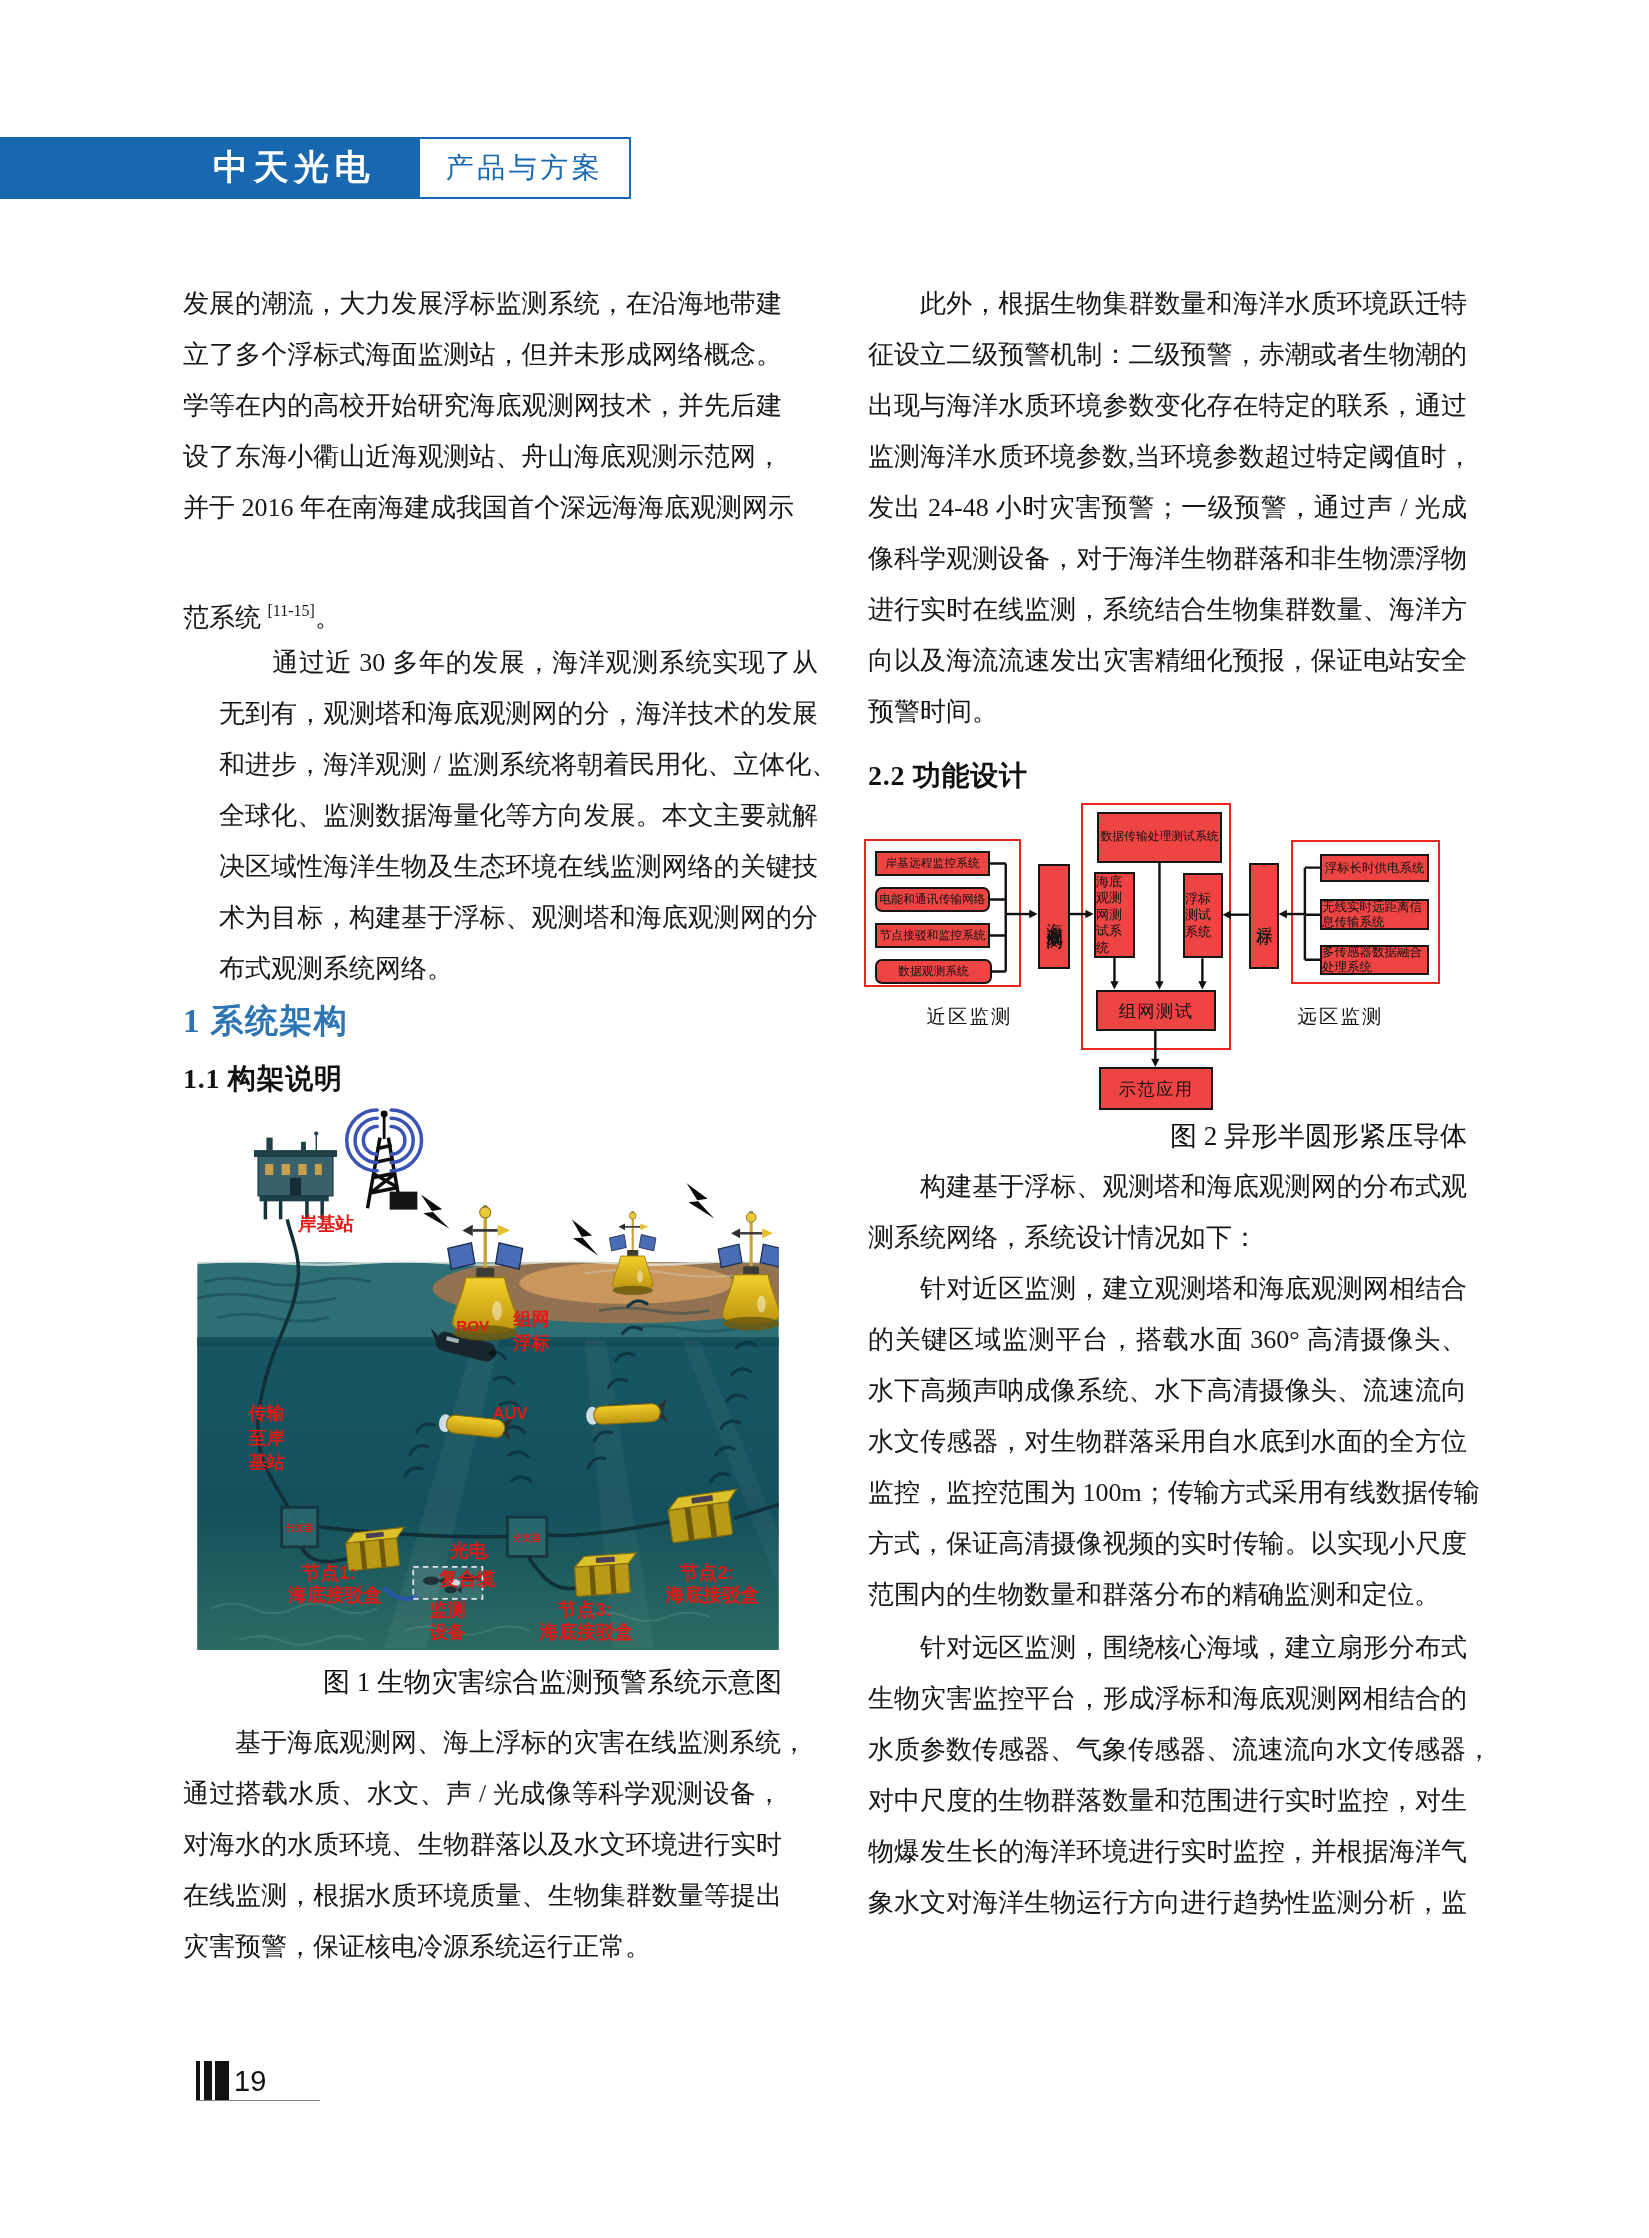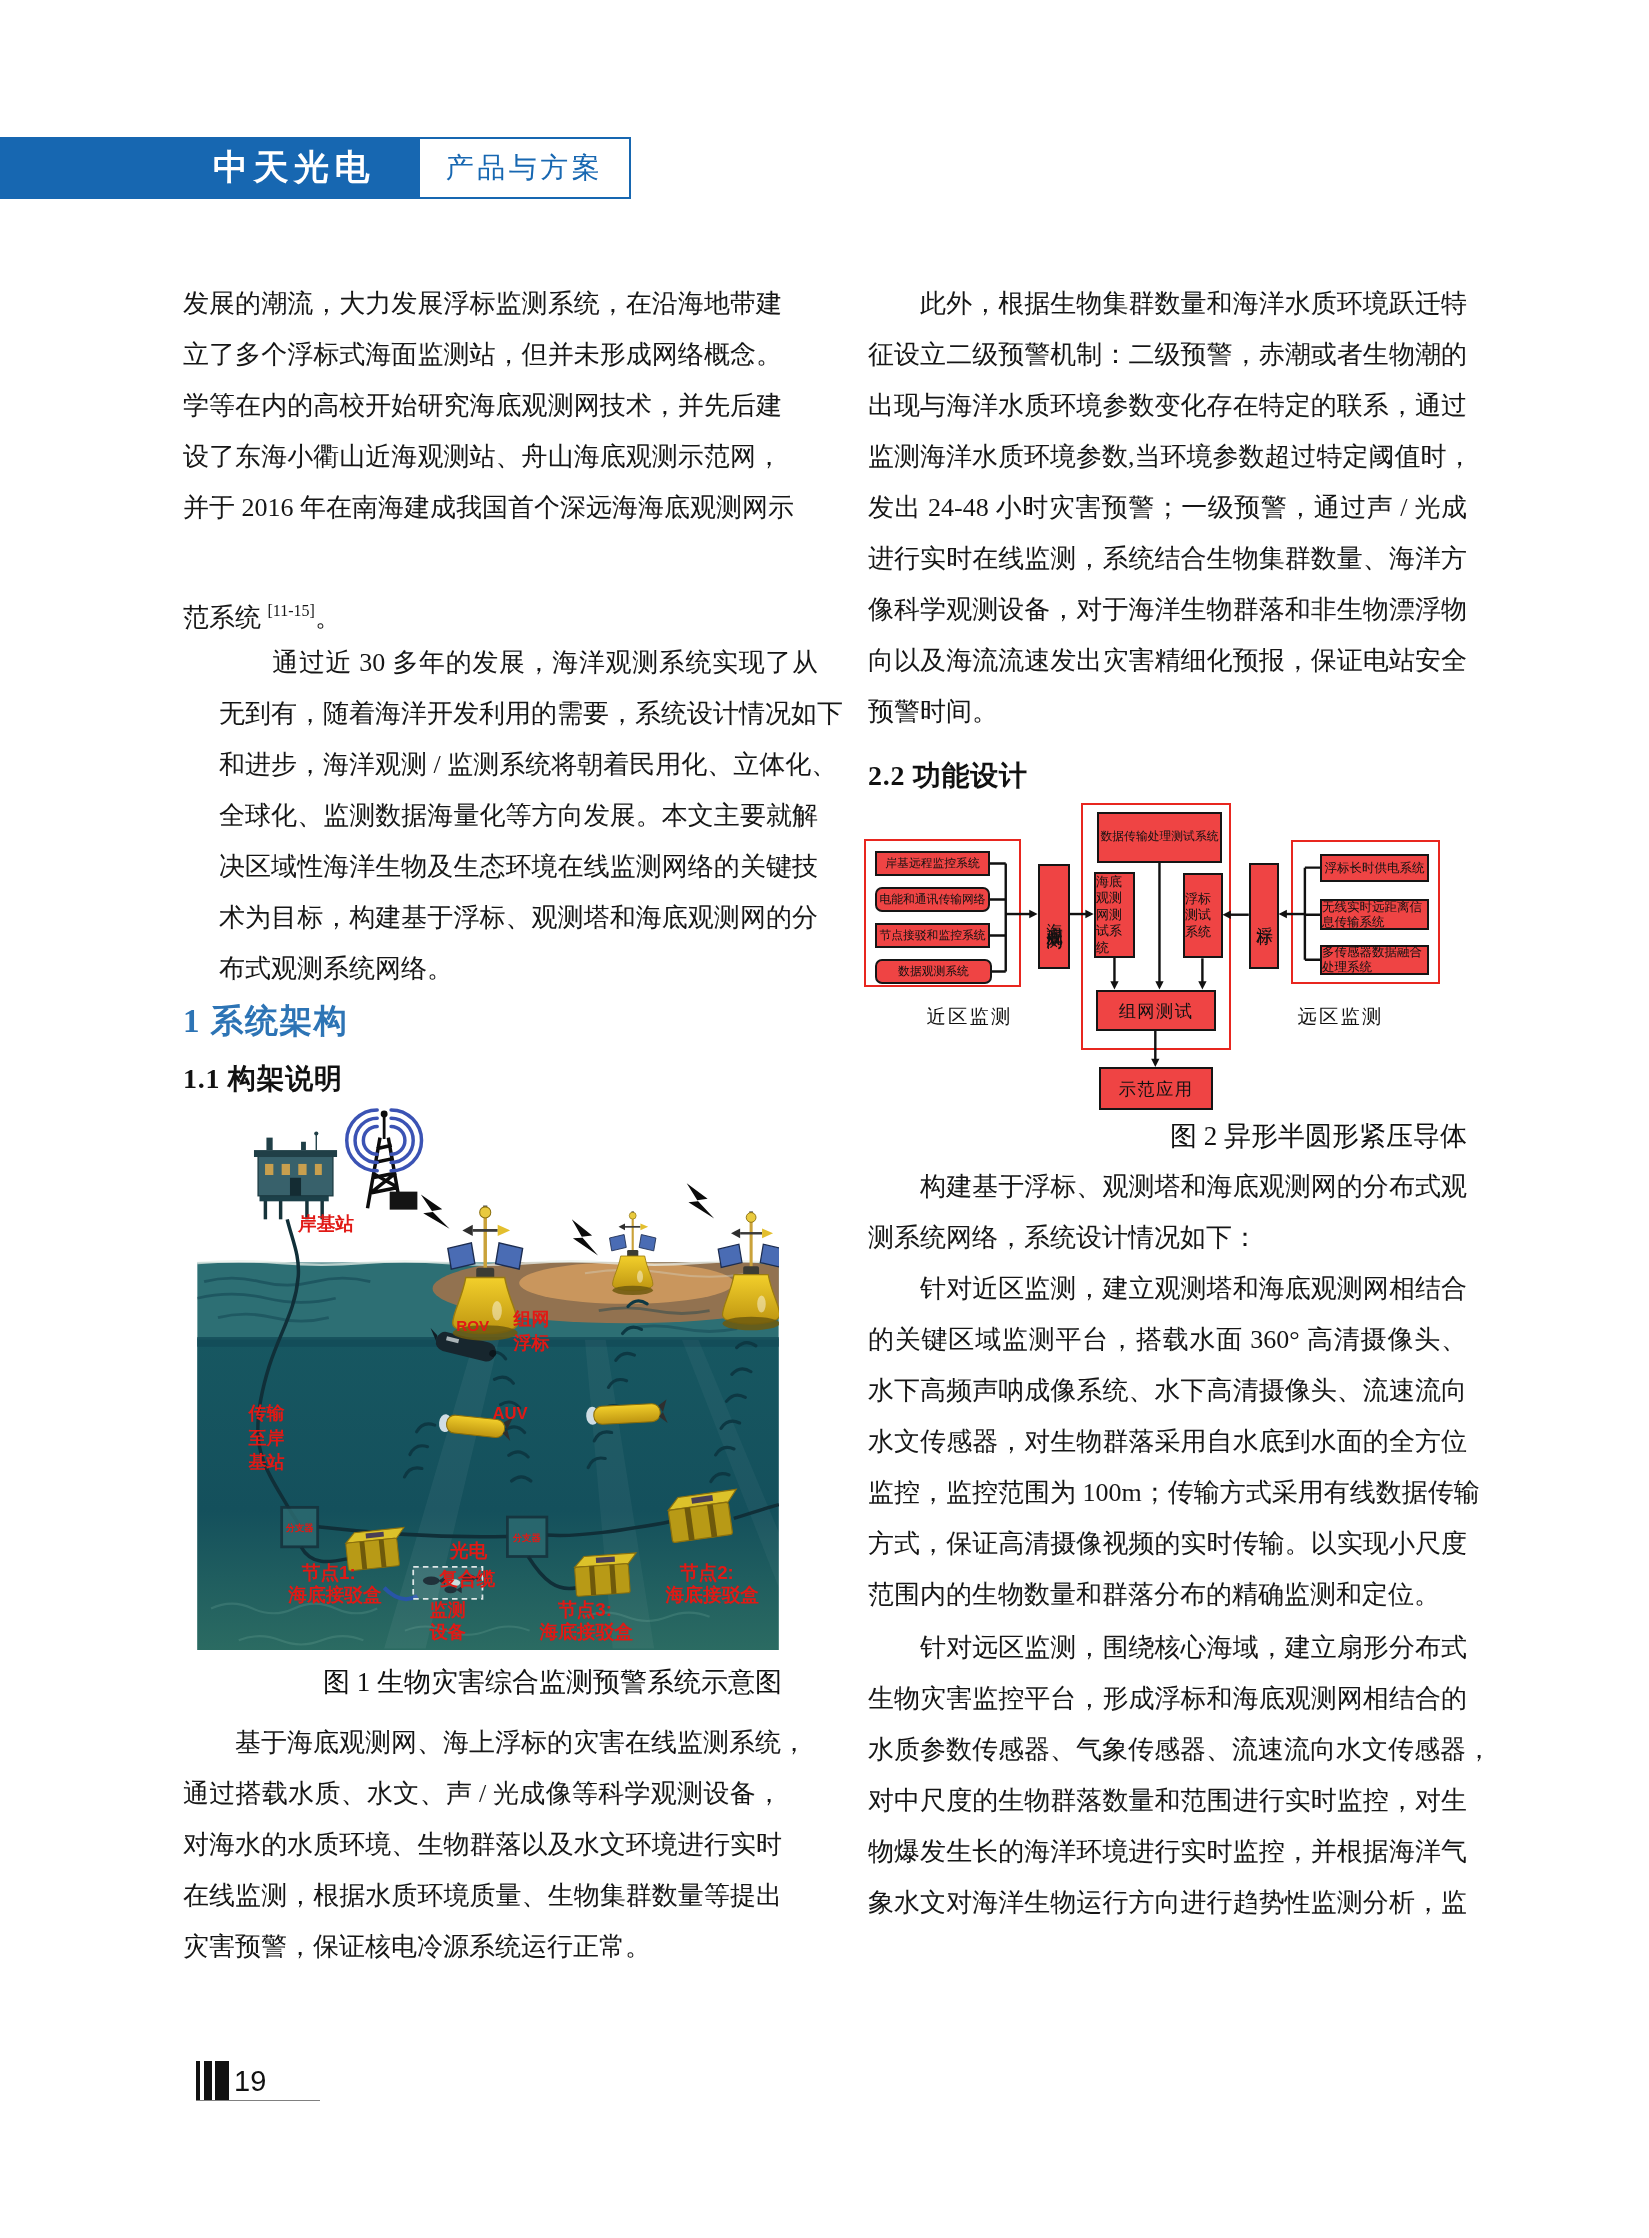--- a/index.html
+++ b/index.html
@@ -51,21 +51,21 @@
       <div class="tline">立了多个浮标式海面监测站，但并未形成网络概念。</div>
       <div class="tline">学等在内的高校开始研究海底观测网技术，并先后建</div>
       <div class="tline">设了东海小衢山近海观测站、舟山海底观测示范网，</div>
       <div class="tline">并于 2016 年在南海建成我国首个深远海海底观测网示</div>
     </div>
   <div class="supline" style="left:183px;top:585px;">
     <span>范系统 </span><sup>[11-15]</sup><span>。</span>
   </div>
   <div class="col-lines" style="left:183px;top:637px;margin-left:36px;">
       <div class="tline">　　通过近 30 多年的发展，海洋观测系统实现了从</div>
-      <div class="tline">无到有，随着海洋开发利用的需要，系统设计情况如下</div>
+      <div class="tline">无到有，观测塔和海底观测网的分，海洋技术的发展</div>
       <div class="tline">和进步，海洋观测 / 监测系统将朝着民用化、立体化、</div>
       <div class="tline">全球化、监测数据海量化等方向发展。本文主要就解</div>
       <div class="tline">决区域性海洋生物及生态环境在线监测网络的关键技</div>
       <div class="tline">术为目标，构建基于浮标、观测塔和海底观测网的分</div>
       <div class="tline pl">布式观测系统网络。</div>
     </div>
 
   <div class="h-blue" style="left:183px;top:999px;">1 系统架构</div>
   <div class="h-black" style="left:183px;top:1060px;">1.1 构架说明</div>
 
@@ -288,22 +288,22 @@
       <div class="tline">在线监测，根据水质环境质量、生物集群数量等提出</div>
       <div class="tline pl">灾害预警，保证核电冷源系统运行正常。</div>
     </div>
 
   <div class="col-lines" style="left:868px;top:278px;">
       <div class="tline">　　此外，根据生物集群数量和海洋水质环境跃迁特</div>
       <div class="tline">征设立二级预警机制：二级预警，赤潮或者生物潮的</div>
       <div class="tline">出现与海洋水质环境参数变化存在特定的联系，通过</div>
       <div class="tline">监测海洋水质环境参数,当环境参数超过特定阈值时，</div>
       <div class="tline">发出 24-48 小时灾害预警；一级预警，通过声 / 光成</div>
+      <div class="tline">像科学观测设备，对于海洋生物群落和非生物漂浮物</div>
       <div class="tline">进行实时在线监测，系统结合生物集群数量、海洋方</div>
-      <div class="tline">像科学观测设备，对于海洋生物群落和非生物漂浮物</div>
       <div class="tline">向以及海流流速发出灾害精细化预报，保证电站安全</div>
       <div class="tline pl">预警时间。</div>
     </div>
   <div class="h-black" style="left:868px;top:757px;">2.2 功能设计</div>
 
   <div id="fig2">
     <div class="rgrp" style="left:39px;top:42px;width:157px;height:148px;"></div>
     <div class="rgrp" style="left:256px;top:5.5px;width:150px;height:247px;"></div>
     <div class="rgrp" style="left:466px;top:43px;width:149px;height:144px;"></div>
 

